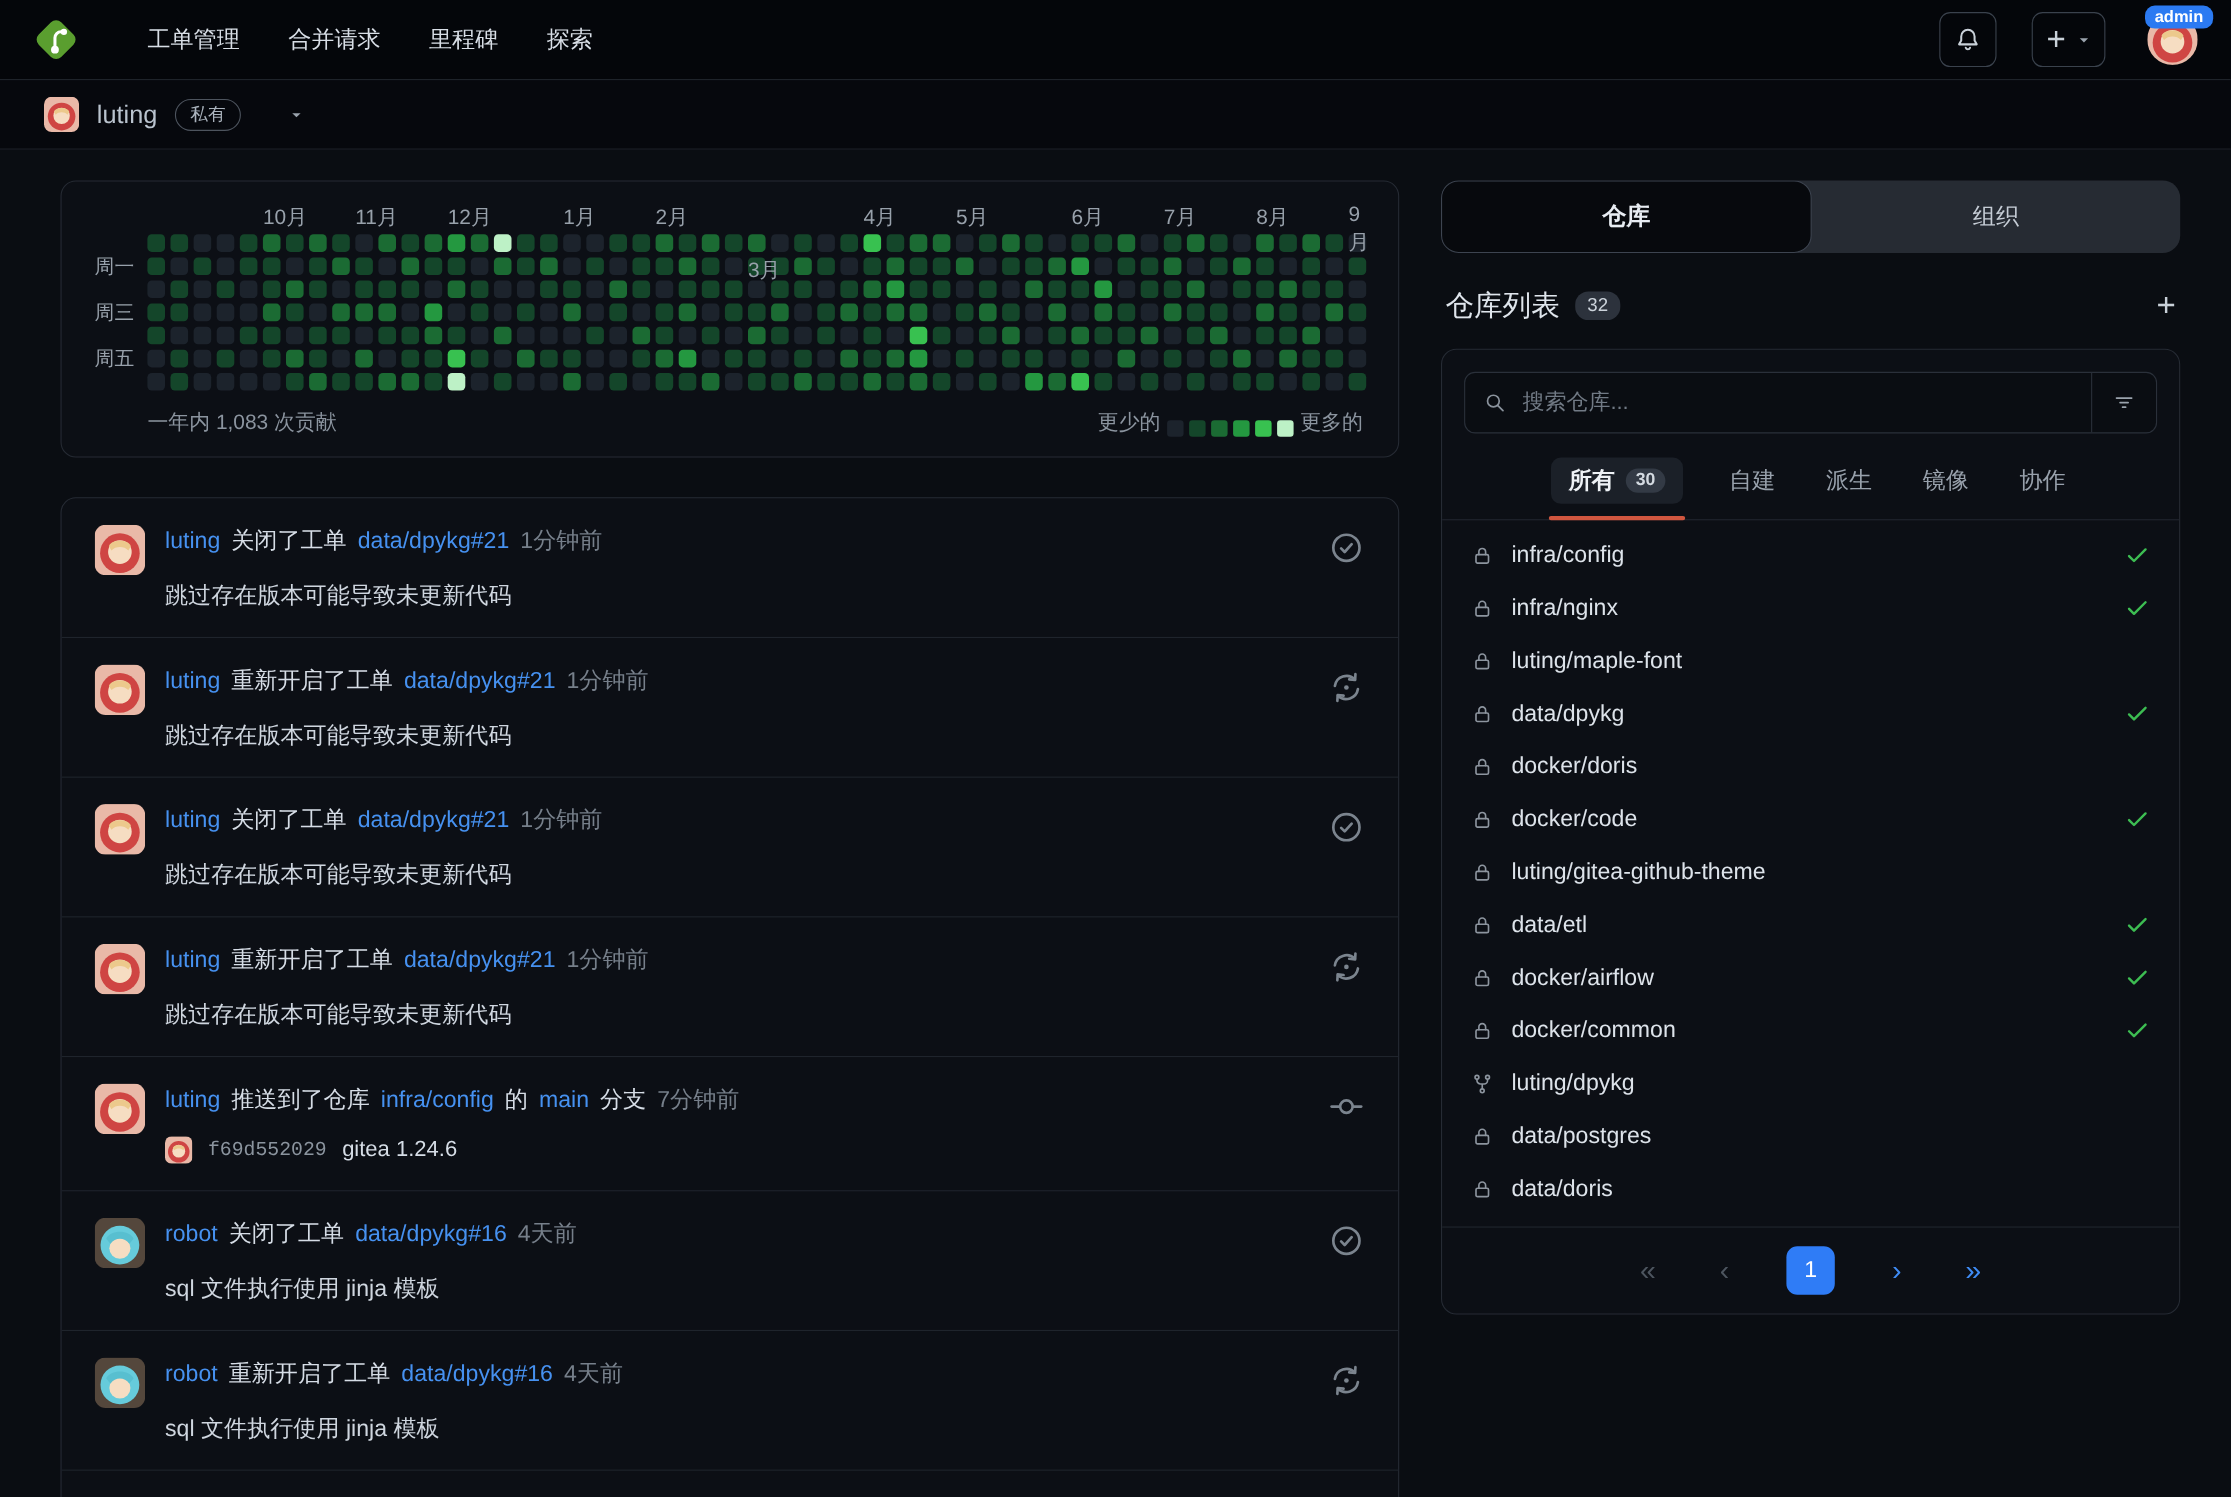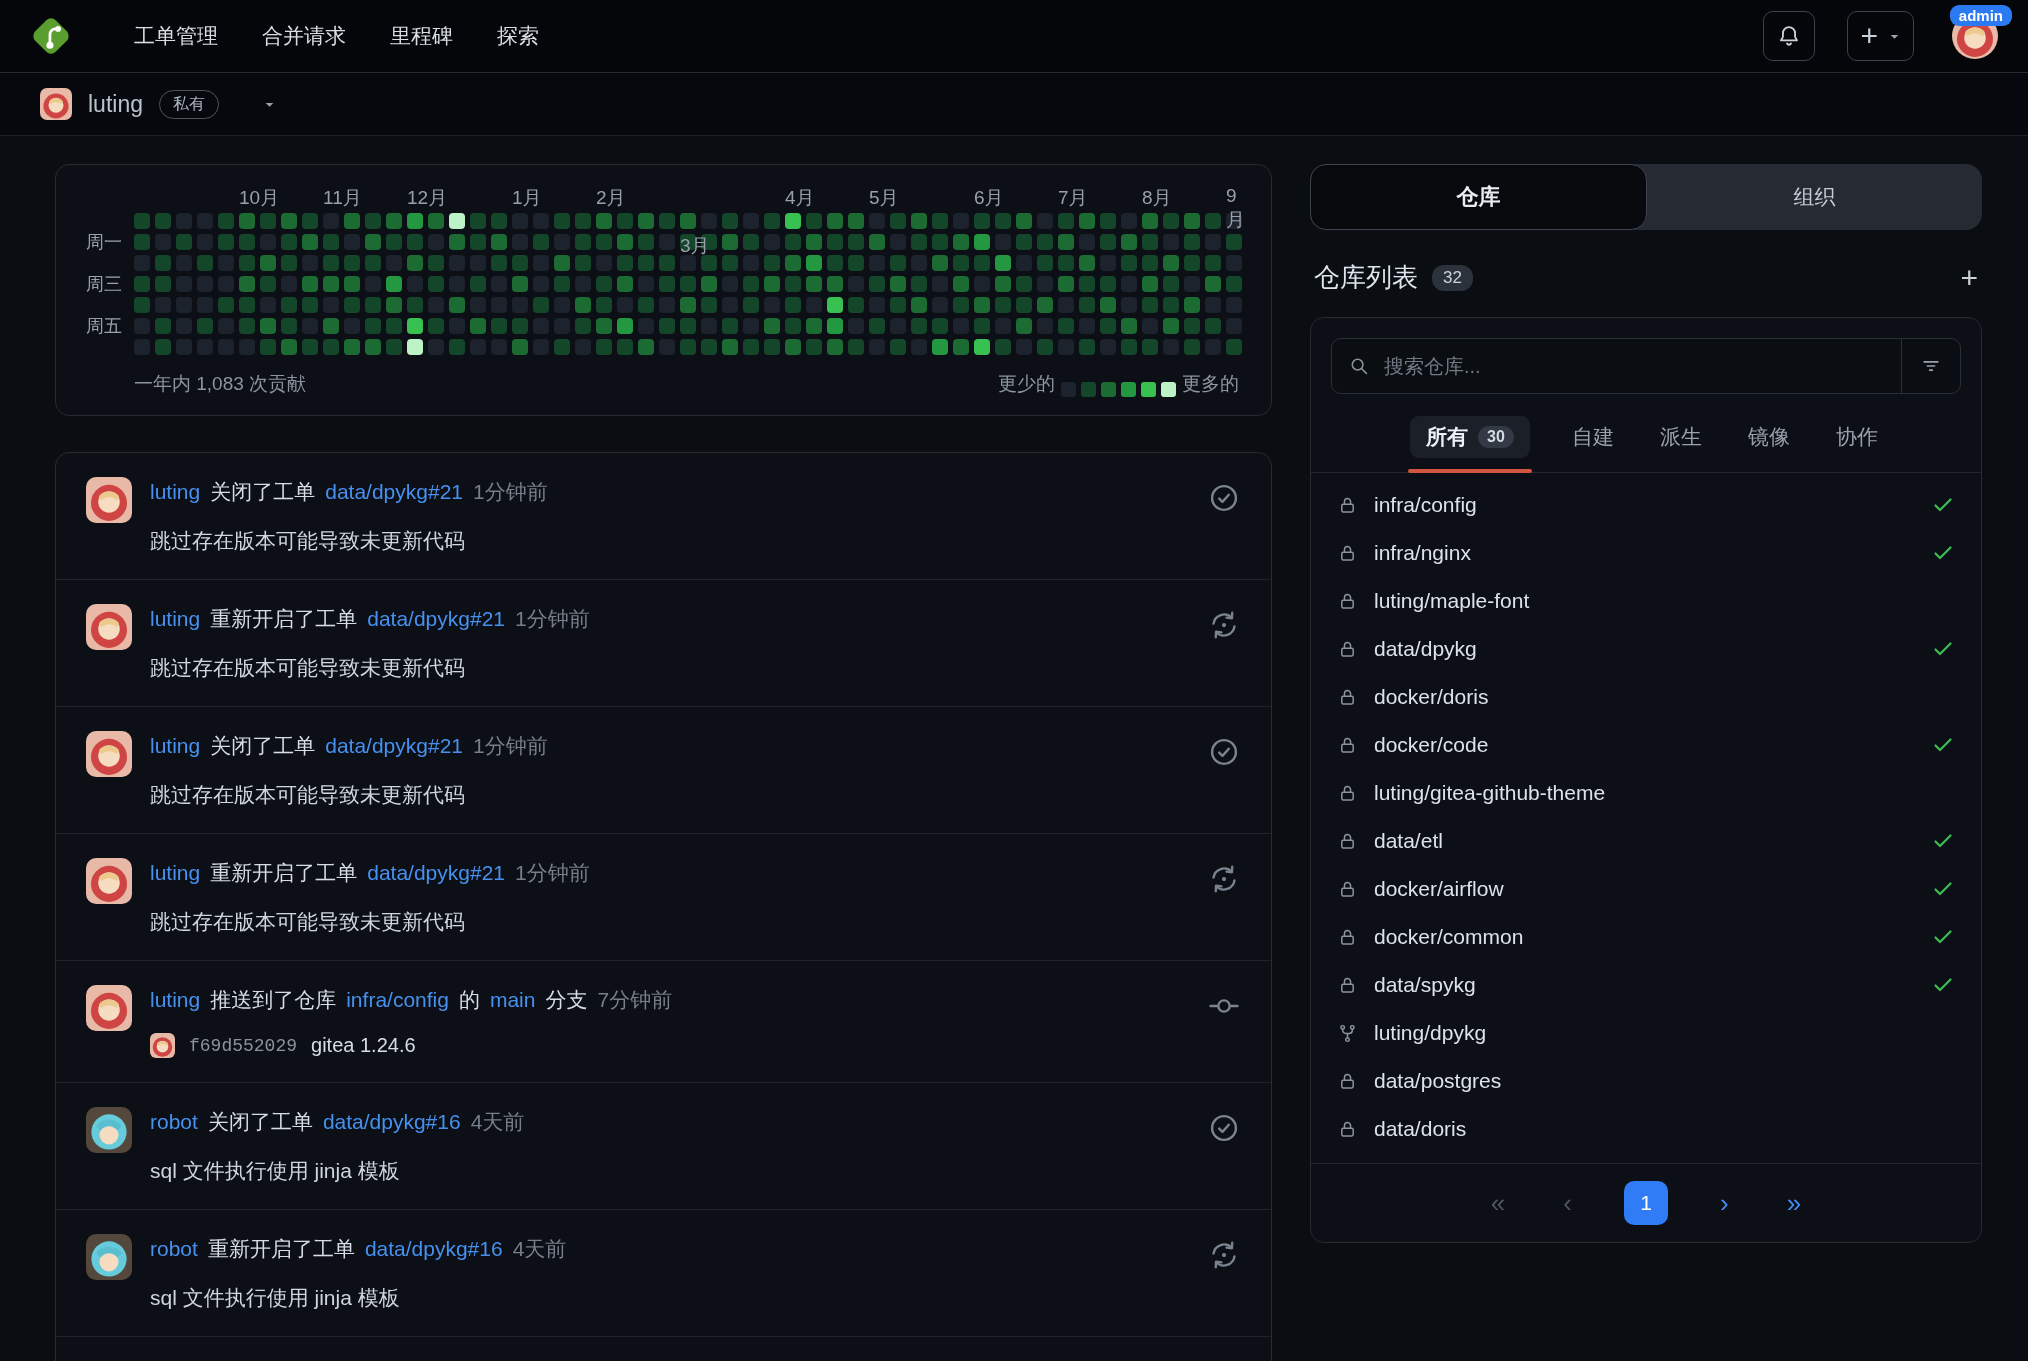--- a/index.html
+++ b/index.html
@@ -1119,34 +1119,20 @@
             <span class="repo-name">docker/common</span>
             <span class="repo-check">
               <svg width="24" height="24" viewBox="0 0 24 24" fill="none" stroke="currentColor" stroke-width="2.2" stroke-linecap="round" stroke-linejoin="round">
                 <path d="M4.5 12.5l4.5 4.5L19.5 6.5"></path>
               </svg>
             </span>
           </div>
           <div class="repo-row">
             <span class="repo-ic">
               <svg width="21" height="21" viewBox="0 0 24 24" fill="none" stroke="currentColor" stroke-width="1.7" stroke-linecap="round" stroke-linejoin="round">
-                <rect x="5.5" y="10.5" width="13" height="8.8" rx="1.6"></rect>
-                <path d="M8.5 10.5V7.6a3.5 3.5 0 0 1 7 0v2.9"></path>
-              </svg>
-            </span>
-            <span class="repo-name">data/spykg</span>
-            <span class="repo-check">
-              <svg width="24" height="24" viewBox="0 0 24 24" fill="none" stroke="currentColor" stroke-width="2.2" stroke-linecap="round" stroke-linejoin="round">
-                <path d="M4.5 12.5l4.5 4.5L19.5 6.5"></path>
-              </svg>
-            </span>
-          </div>
-          <div class="repo-row">
-            <span class="repo-ic">
-              <svg width="21" height="21" viewBox="0 0 24 24" fill="none" stroke="currentColor" stroke-width="1.7" stroke-linecap="round" stroke-linejoin="round">
                 <circle cx="6.5" cy="5" r="2"></circle>
                 <circle cx="17.5" cy="5" r="2"></circle>
                 <circle cx="12" cy="19" r="2"></circle>
                 <path d="M6.5 7v1.3a3.6 3.6 0 0 0 3.6 3.6h3.8a3.6 3.6 0 0 0 3.6-3.6V7M12 12v5"></path>
               </svg>
             </span>
             <span class="repo-name">luting/dpykg</span>
           </div>
           <div class="repo-row">
             <span class="repo-ic">

